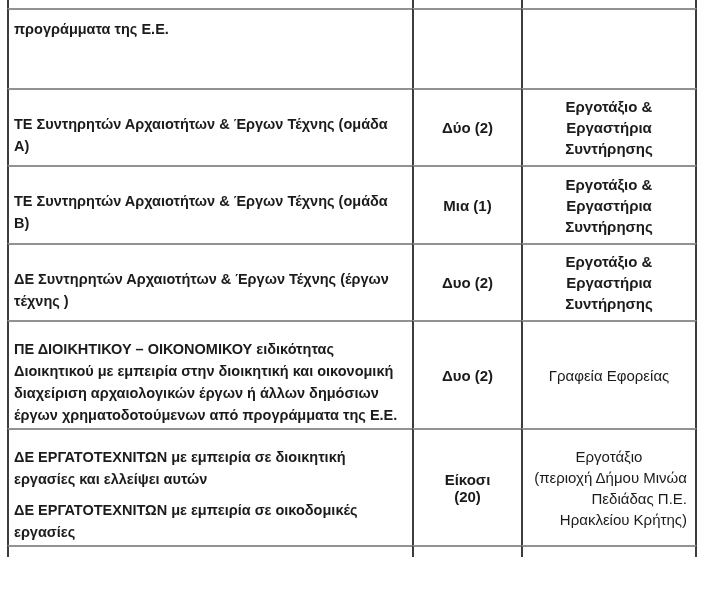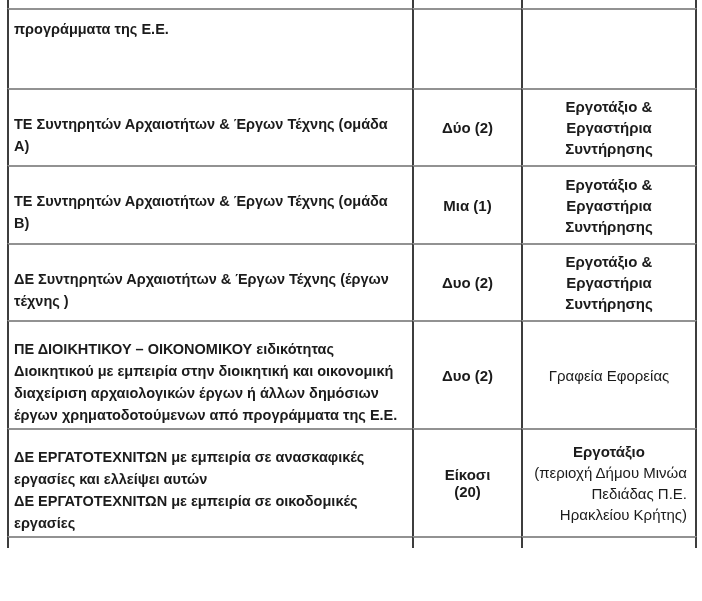--- a/index.html
+++ b/index.html
@@ -53,23 +53,23 @@
     text-align:center;
     padding:2px 16px;
   }
   td.loc{
     font-size:15px;
     line-height:21px;
     text-align:center;
     padding:6px 8px;
   }
   td.loc.bold{font-weight:bold;}
-  .loc-title{font-weight:bold;display:block;}
+  .loc-title{font-weight:normal;display:block;}
   .loc-detail{font-weight:normal;display:block;text-align:right;}
-  .para + .para{}
+  .para + .para{margin-top:9px;}
 </style>
 </head>
 <body>
 
 <table class="doc-table">
   <colgroup>
     <col class="c-pos">
       <col class="c-count">
       <col class="c-loc">
   </colgroup>
@@ -107,21 +107,21 @@
 
   <tr style="height:100px">
     <td class="pos">ΠΕ ΔΙΟΙΚΗΤΙΚΟΥ – ΟΙΚΟΝΟΜΙΚΟΥ ειδικότητας Διοικητικού  με εμπειρία  στην διοικητική και οικονομική διαχείριση αρχαιολογικών έργων ή άλλων δημόσιων έργων χρηματοδοτούμενων από προγράμματα της Ε.Ε.</td>
     <td class="count">Δυο (2)</td>
     <td class="loc">Γραφεία Εφορείας</td>
   </tr>
 
 
   <tr style="height:97px">
     <td class="pos">
-      <div class="para">ΔΕ ΕΡΓΑΤΟΤΕΧΝΙΤΩΝ  με εμπειρία σε ανασκαφικές εργασίες και  ελλείψει αυτών</div>
+      <div class="para">ΔΕ ΕΡΓΑΤΟΤΕΧΝΙΤΩΝ  με εμπειρία σε διοικητική εργασίες και  ελλείψει αυτών</div>
       <div class="para">ΔΕ ΕΡΓΑΤΟΤΕΧΝΙΤΩΝ με εμπειρία σε οικοδομικές εργασίες</div>
     </td>
     <td class="count">Είκοσι (20)</td>
     <td class="loc">
       <span class="loc-title">Εργοτάξιο</span>
       <span class="loc-detail">(περιοχή Δήμου Μινώα Πεδιάδας Π.Ε. Ηρακλείου Κρήτης)</span>
     </td>
   </tr>
 
   <tr class="sliver-bottom">

